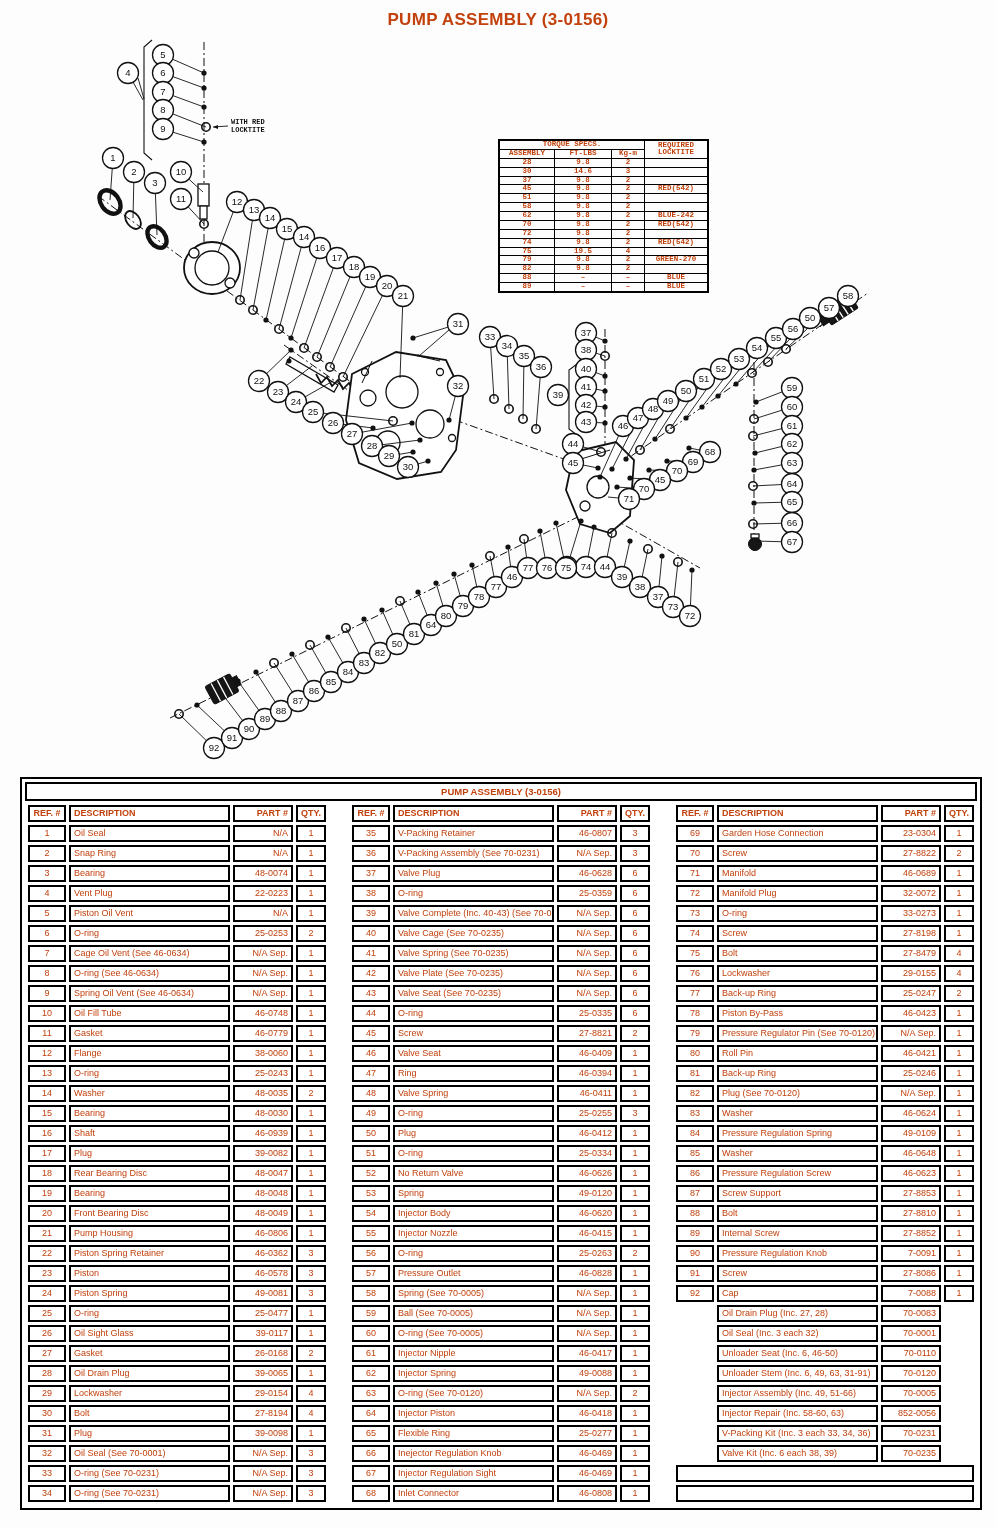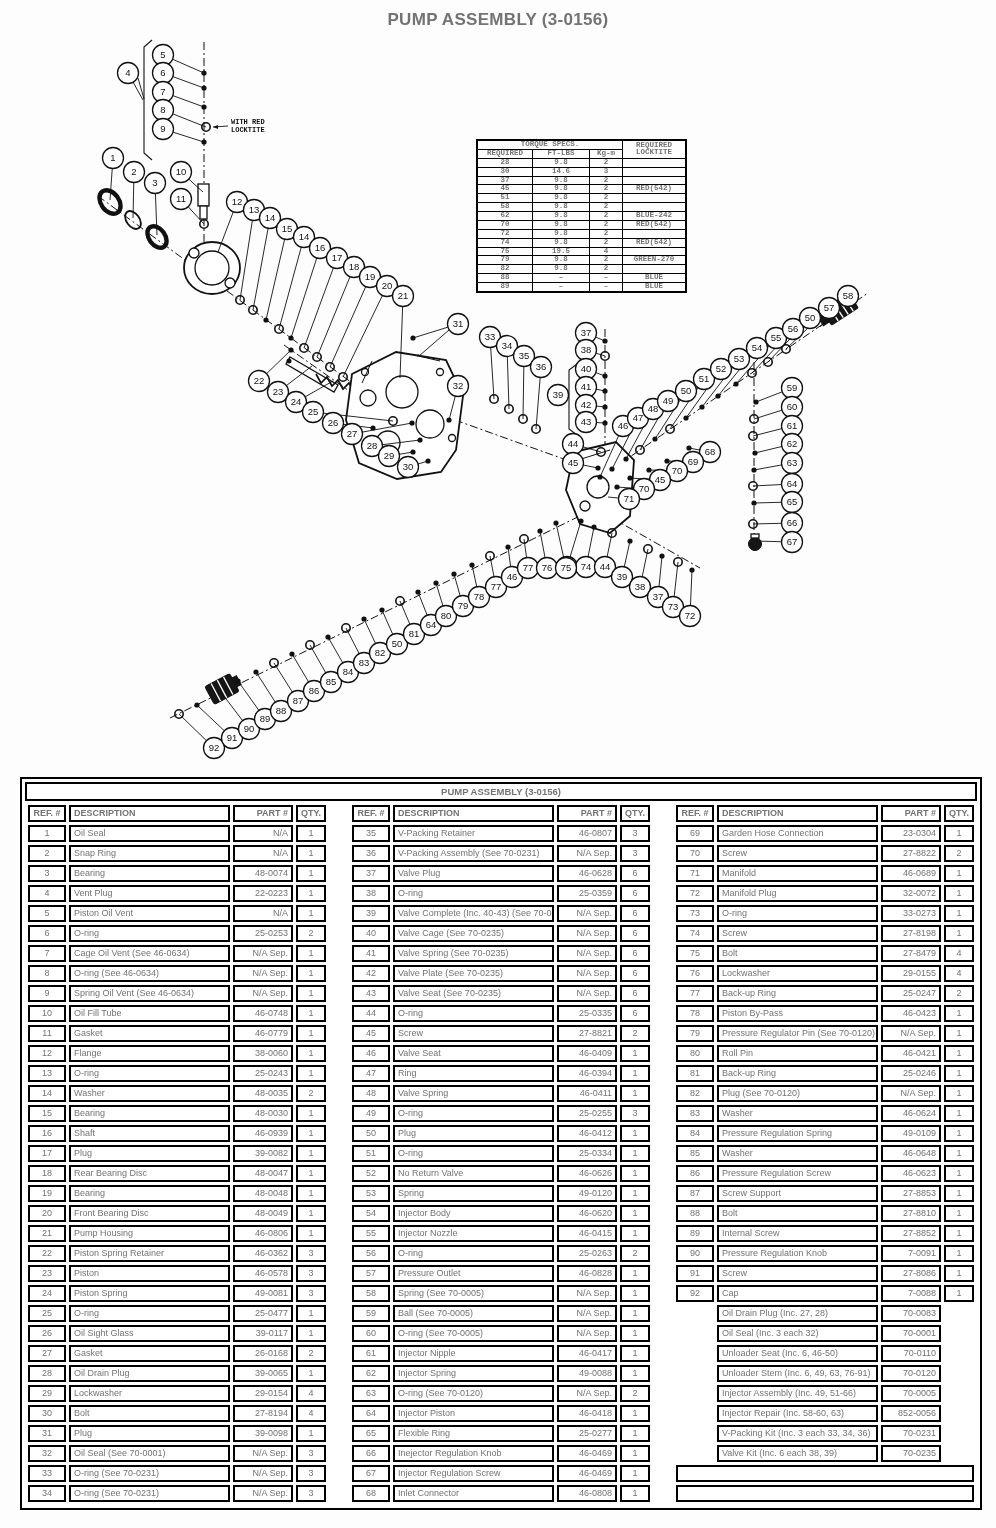--- a/index.html
+++ b/index.html
@@ -1,30 +1,30 @@
 <!DOCTYPE html>
 <html><head>
 <meta charset="utf-8">
 <style>
   html,body{margin:0;padding:0;background:#fff;}
-  .page{position:relative;width:996px;height:1528px;background:#fdfdfd;font-family:"Liberation Sans",sans-serif;color:#737373;overflow:hidden;}
+  .page{position:relative;width:996px;height:1528px;background:#fdfdfd;font-family:"Liberation Sans",sans-serif;color:#c2410c;overflow:hidden;}
   .title{position:absolute;top:10px;left:0;width:100%;text-align:center;font-weight:bold;font-size:17px;letter-spacing:.3px;}
   svg.diagram{position:absolute;top:0;left:0;}
   .co{fill:#fff;stroke:#111;stroke-width:1.3;}
   .cot{font-size:9.5px;fill:#111;text-anchor:middle;font-family:"Liberation Sans",sans-serif;}
   .leader{stroke:#111;stroke-width:.9;}
   .axis{stroke:#111;stroke-width:1;stroke-dasharray:8 3 2 3;fill:none;}
   .dot{fill:#111;}
   .ring{fill:none;stroke:#111;stroke-width:1.6;}
   .part{fill:#fff;stroke:#111;stroke-width:1.8;}
   .part2{fill:#fff;stroke:#111;stroke-width:1.3;}
   .solidpart{fill:#161616;stroke:#111;}
   .note{font-size:7px;font-weight:bold;fill:#111;font-family:"Liberation Mono","DejaVu Sans Mono",monospace;}
   
-  .torque{position:absolute;left:476px;top:139px;}
+  .torque{position:absolute;left:498px;top:139px;}
   .torque table{border-collapse:collapse;border:2px solid #000;}
   .torque th,.torque td{border:1px solid #000;font-size:7.5px;line-height:1.05;padding:0 2px;text-align:center;font-family:"Liberation Mono","DejaVu Sans Mono",monospace;font-weight:bold;}
   .torque .lh{width:58px;font-family:Liberation Mono, monospace;}
   .torque .c-pos{width:50px}.torque .c-ft{width:52px}.torque .c-kg{width:28px}
   
   .parts{position:absolute;left:20px;top:777px;width:962px;border:2px solid #000;background:#fff;padding:3px;box-sizing:border-box;}
   .parts-header{border:2px solid #000;text-align:center;font-weight:bold;font-size:9.5px;padding:2px 0;margin:0 0 1px 0;}
   .groups{display:flex;gap:20px;}
   .group-table{border-collapse:separate;border-spacing:3px 3px;flex:1;table-layout:fixed;width:316px;}
   .group-table td{border:2px solid #000;font-size:9px;height:13px;line-height:1.05;padding:0 3px;overflow:hidden;white-space:nowrap;}
@@ -760,21 +760,21 @@
   </svg>
 
   <div class="torque">
     <table>
       <thead>
         <tr>
           <th colspan="3">TORQUE SPECS.</th>
           <th rowspan="2" class="lh">REQUIRED LOCKTITE</th>
         </tr>
         <tr>
-          <th class="c-pos">REQUIRED</th>
+          <th class="c-pos">ASSEMBLY</th>
           <th class="c-ft">FT-LBS</th>
           <th class="c-kg">Kg-m</th>
         </tr>
       </thead>
       <tbody id="torque-body">
           <tr>
             <td>28</td>
             <td>9.8</td>
             <td>2</td>
             <td>&nbsp;</td>
@@ -1279,21 +1279,21 @@
               <td class="c3">1</td>
             </tr>
             <tr>
               <td class="c0">66</td>
               <td class="c1">Inejector Regulation Knob</td>
               <td class="c2">46-0469</td>
               <td class="c3">1</td>
             </tr>
             <tr>
               <td class="c0">67</td>
-              <td class="c1">Injector Regulation Screw</td>
+              <td class="c1">Injector Regulation Sight</td>
               <td class="c2">46-0469</td>
               <td class="c3">1</td>
             </tr>
             <tr>
               <td class="c0">68</td>
               <td class="c1">Inlet Connector</td>
               <td class="c2">46-0808</td>
               <td class="c3">1</td>
             </tr>
           </tbody>
@@ -1463,21 +1463,21 @@
               <td class="c3 ghost">&nbsp;</td>
             </tr>
             <tr>
               <td class="c0 ghost">&nbsp;</td>
               <td class="c1">Unloader Seat (Inc. 6, 46-50)</td>
               <td class="c2">70-0110</td>
               <td class="c3 ghost">&nbsp;</td>
             </tr>
             <tr>
               <td class="c0 ghost">&nbsp;</td>
-              <td class="c1">Unloader Stem (Inc. 6, 49, 63, 76-91)</td>
+              <td class="c1">Unloader Stem (Inc. 6, 49, 63, 31-91)</td>
               <td class="c2">70-0120</td>
               <td class="c3 ghost">&nbsp;</td>
             </tr>
             <tr>
               <td class="c0 ghost">&nbsp;</td>
               <td class="c1">Injector Assembly (Inc. 49, 51-66)</td>
               <td class="c2">70-0005</td>
               <td class="c3 ghost">&nbsp;</td>
             </tr>
             <tr>

